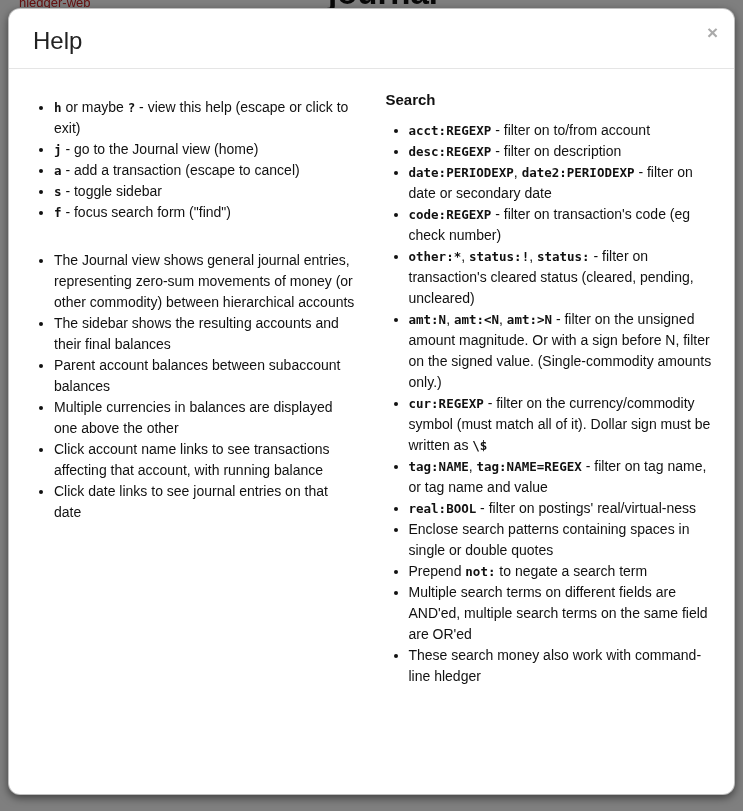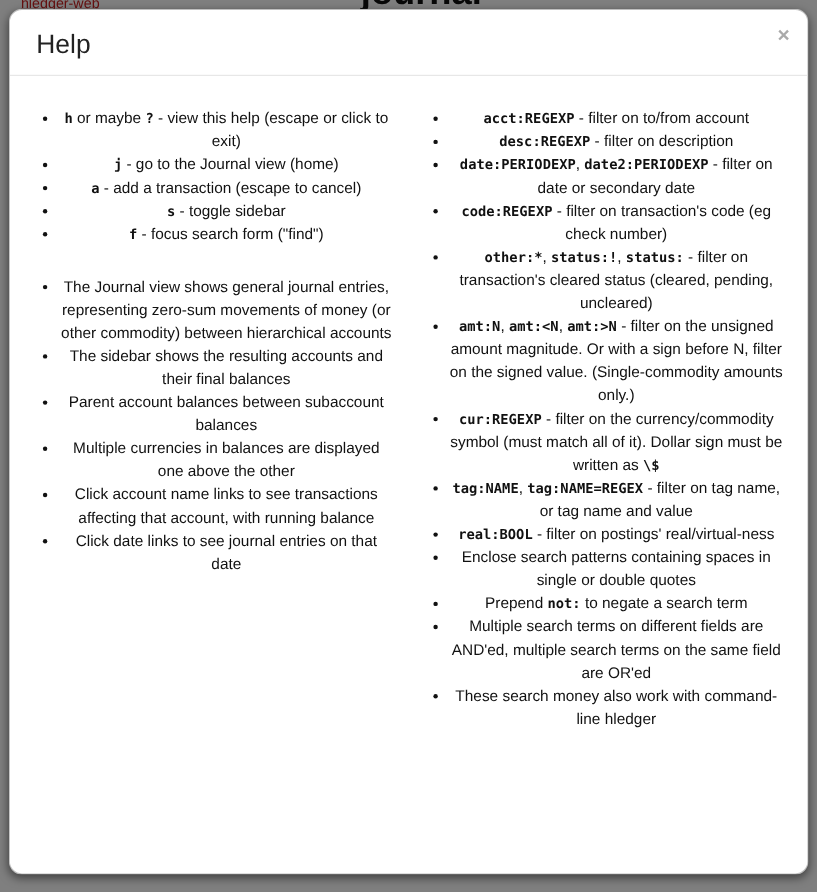--- a/index.html
+++ b/index.html
@@ -31,21 +31,21 @@
   .close-btn {
     position:absolute; top:14px; right:16px; border:none; background:none;
     font-size:19px; font-weight:bold; color:#aaa; cursor:pointer; line-height:1;
     font-family:"Liberation Sans",sans-serif;
   }
   .modal-body { flex:1 1 auto; display:flex; padding:16px 8px 0 8px; overflow:hidden; }
   .col { width:50%; padding:0 14px; }
   .section-heading { font-size:15px; font-weight:bold; color:#111; margin:6px 0 0 0; }
   ul.help-list {
     margin:12px 0 27px 0; padding-left:23px;
-    font-size:14px; line-height:1.5; color:#111; list-style:disc;text-align:center;
+    font-size:14px; line-height:1.5; color:#111; list-style:disc;
   }
   ul.help-list li { margin:0; }
   code {
     font-family:"DejaVu Sans Mono","Liberation Mono",monospace;
     font-weight:bold; font-size:12.5px; color:#111; white-space:nowrap;
   }
 </style>
 </head>
 <body>
 
@@ -74,20 +74,21 @@
       <ul class="help-list">
           <li>The Journal view shows general journal entries, representing zero-sum movements of money (or other commodity) between hierarchical accounts</li>
           <li>The sidebar shows the resulting accounts and their final balances</li>
           <li>Parent account balances between subaccount balances</li>
           <li>Multiple currencies in balances are displayed one above the other</li>
           <li>Click account name links to see transactions affecting that account, with running balance</li>
           <li>Click date links to see journal entries on that date</li>
         </ul>
     </div>
     <div class="col">
+      <div class="section-heading">Search</div>
       <ul class="help-list">
           <li><code>acct:REGEXP</code> - filter on to/from account</li>
           <li><code>desc:REGEXP</code> - filter on description</li>
           <li><code>date:PERIODEXP</code>, <code>date2:PERIODEXP</code> - filter on date or secondary date</li>
           <li><code>code:REGEXP</code> - filter on transaction's code (eg check number)</li>
           <li><code>other:*</code>, <code>status:!</code>, <code>status:</code> - filter on transaction's cleared status (cleared, pending, uncleared)</li>
           <li><code>amt:N</code>, <code>amt:&lt;N</code>, <code>amt:&gt;N</code> - filter on the unsigned amount magnitude. Or with a sign before N, filter on the signed value. (Single-commodity amounts only.)</li>
           <li><code>cur:REGEXP</code> - filter on the currency/commodity symbol (must match all of it). Dollar sign must be written as <code>\$</code></li>
           <li><code>tag:NAME</code>, <code>tag:NAME=REGEX</code> - filter on tag name, or tag name and value</li>
           <li><code>real:BOOL</code> - filter on postings' real/virtual-ness</li>

